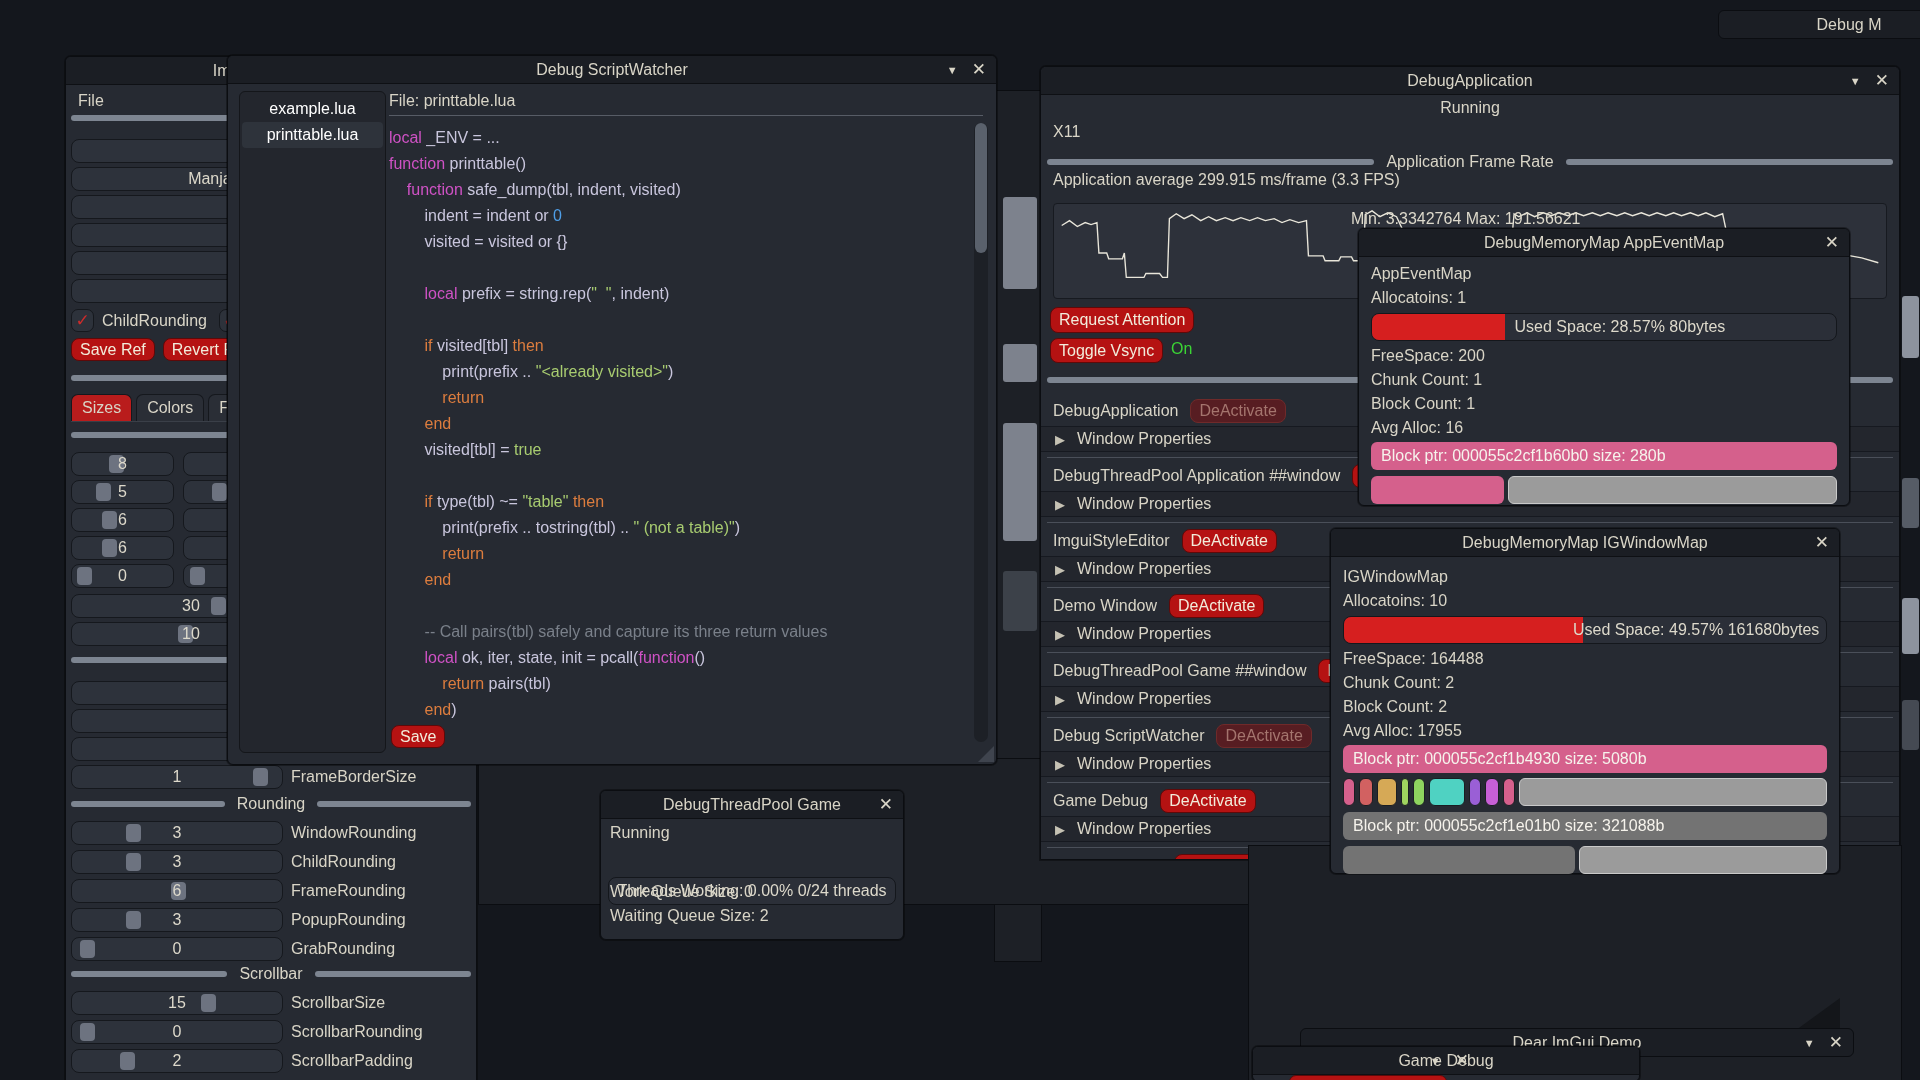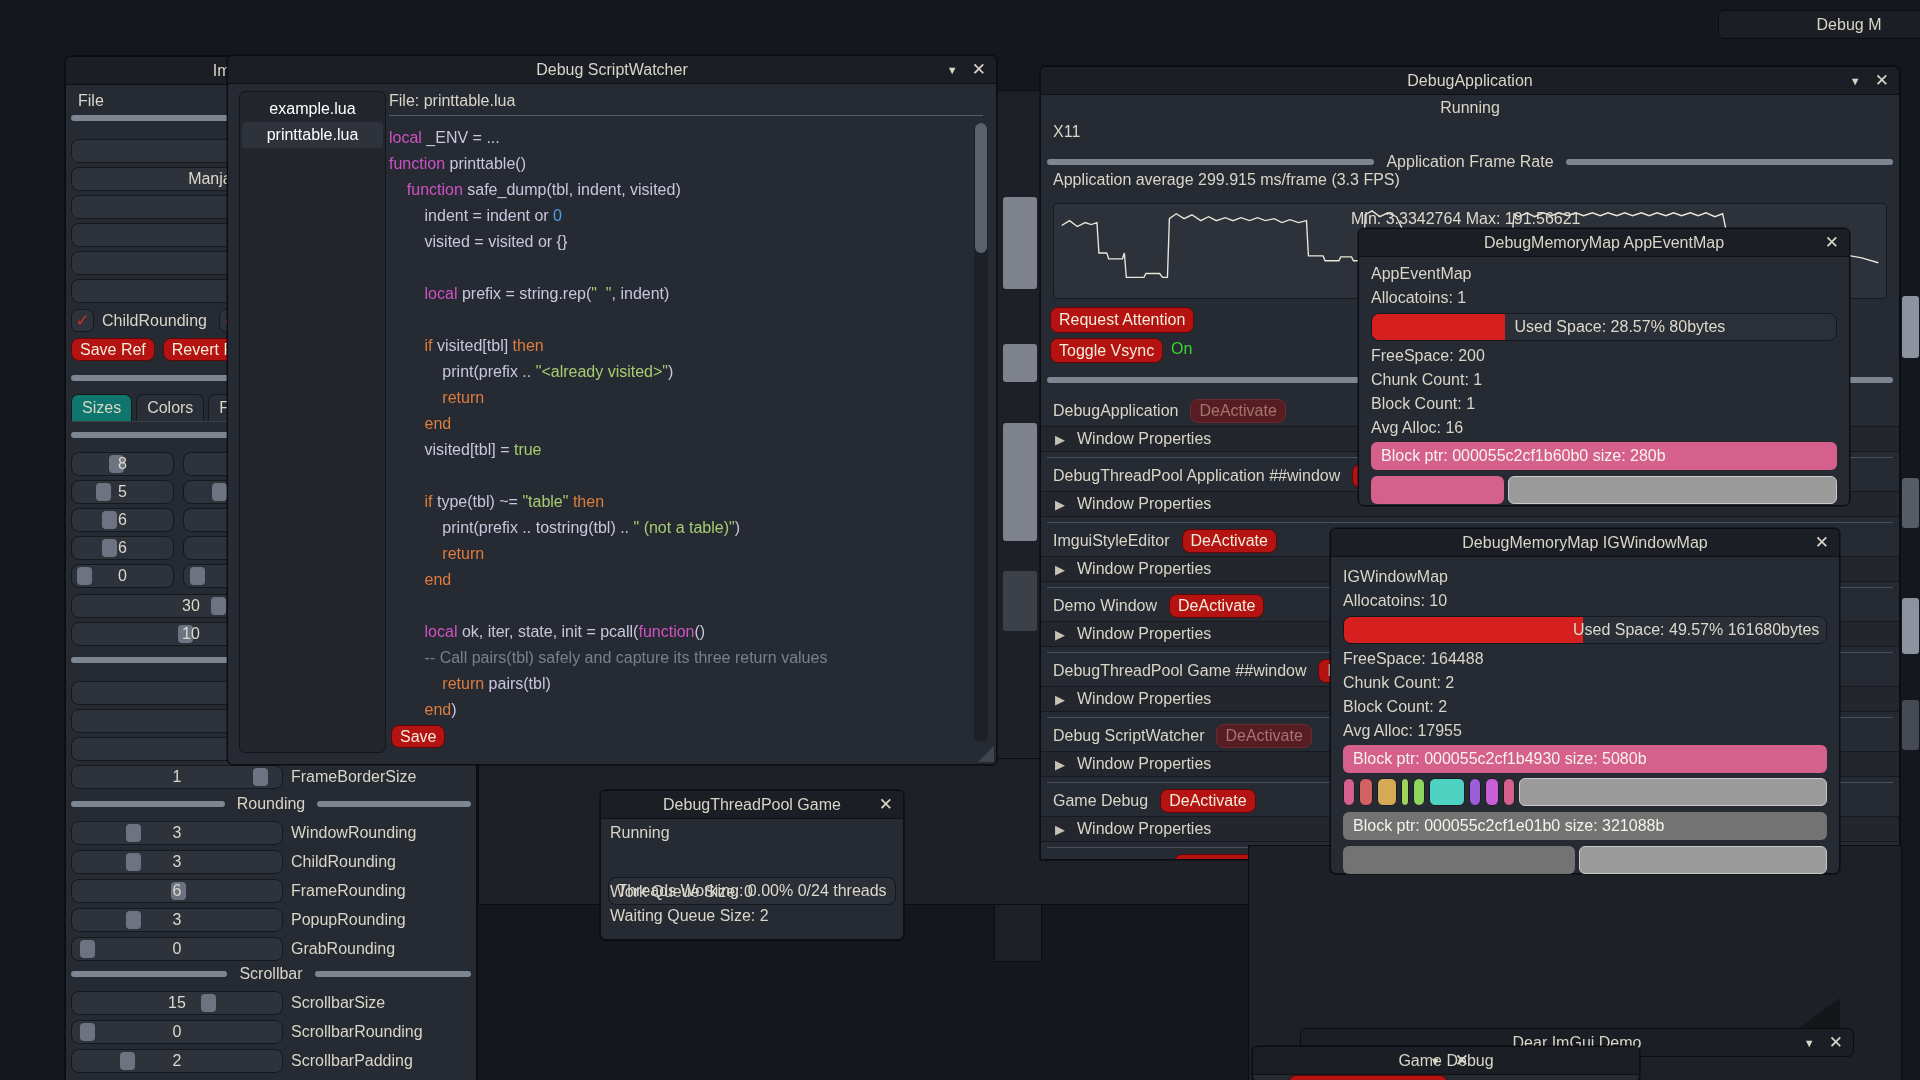--- a/index.html
+++ b/index.html
@@ -41,21 +41,21 @@
   .seg{border-radius:6px;height:100%;box-sizing:border-box}
   .seg.grey{background:#9b9b9b;border:1px solid #c9c9c9;flex:1 1 auto}
   .mem-row{height:24px;display:flex;align-items:center;white-space:nowrap}
   
   .wp-row{height:24px;display:flex;align-items:center;background:#23262d;border-top:1px solid #161920;border-bottom:1px solid #161920;padding-left:14px;gap:12px;cursor:pointer}
   .wp-arrow{color:#c6c2b4;font-size:13px}
   .dbg-head{height:27px;display:flex;align-items:center;gap:12px;padding-left:12px;white-space:nowrap}
   
   .chk{width:23px;height:23px;background:#2d323b;border:1px solid #15181d;border-radius:7px;display:flex;align-items:center;justify-content:center;color:#cc2b2b;font-weight:bold;font-size:17px;cursor:pointer;box-sizing:border-box}
   .tab{height:26px;display:flex;align-items:center;padding:0 10px;border:1px solid #15181d;border-bottom:none;border-radius:7px 7px 0 0;background:#2a2e36;cursor:pointer}
-  .tab.active{background:#0f766e}
+  .tab.active{background:#b91c1c}
   .grip{position:absolute;width:0;height:0}
   .panel{position:absolute;background:#1d2026;border:1px solid #0b0d11}
   .gbox{position:absolute;border-radius:3px}
 </style>
 </head>
 <body>
 
 <div class="titlebar abs" style="left:1718px;top:10px;width:260px;border-radius:6px;border:1px solid #0b0d11">
   <span>Debug M</span>
 </div>
@@ -468,22 +468,22 @@
         <div class="code-line"><span class="cl-t">            print(prefix .. </span><span class="cl-s">"&lt;already visited&gt;"</span><span class="cl-t">)</span></div>
         <div class="code-line"><span class="cl-t">            </span><span class="cl-c">return</span></div>
         <div class="code-line"><span class="cl-t">        </span><span class="cl-c">end</span></div>
         <div class="code-line"><span class="cl-t">        visited[tbl] = </span><span class="cl-s">true</span></div>
         <div class="code-line">&nbsp;</div>
         <div class="code-line"><span class="cl-t">        </span><span class="cl-c">if</span><span class="cl-t"> type(tbl) ~= </span><span class="cl-s">"table"</span><span class="cl-t"> </span><span class="cl-c">then</span></div>
         <div class="code-line"><span class="cl-t">            print(prefix .. tostring(tbl) .. </span><span class="cl-s">" (not a table)"</span><span class="cl-t">)</span></div>
         <div class="code-line"><span class="cl-t">            </span><span class="cl-c">return</span></div>
         <div class="code-line"><span class="cl-t">        </span><span class="cl-c">end</span></div>
         <div class="code-line">&nbsp;</div>
+        <div class="code-line"><span class="cl-m">        -- Call pairs(tbl) safely and capture its three return values</span></div>
         <div class="code-line"><span class="cl-t">        </span><span class="cl-k">local</span><span class="cl-t"> ok, iter, state, init = pcall(</span><span class="cl-k">function</span><span class="cl-t">()</span></div>
-        <div class="code-line"><span class="cl-m">        -- Call pairs(tbl) safely and capture its three return values</span></div>
         <div class="code-line"><span class="cl-t">            </span><span class="cl-c">return</span><span class="cl-t"> pairs(tbl)</span></div>
         <div class="code-line"><span class="cl-t">        </span><span class="cl-c">end</span><span class="cl-t">)</span></div>
       </div>
     <span class="btn-red abs" style="left:2px;bottom:2px">Save</span>
   </div>
   <div class="abs" style="right:8px;top:67px;bottom:22px;width:14px;background:#1d2026;border-radius:7px">
     <div style="position:absolute;left:1px;right:1px;top:0;height:130px;background:#5a616c;border-radius:6px"></div>
   </div>
   <div class="grip" style="right:2px;bottom:2px;border-left:16px solid transparent;border-bottom:16px solid #3f444e;position:absolute"></div>
 </div>

